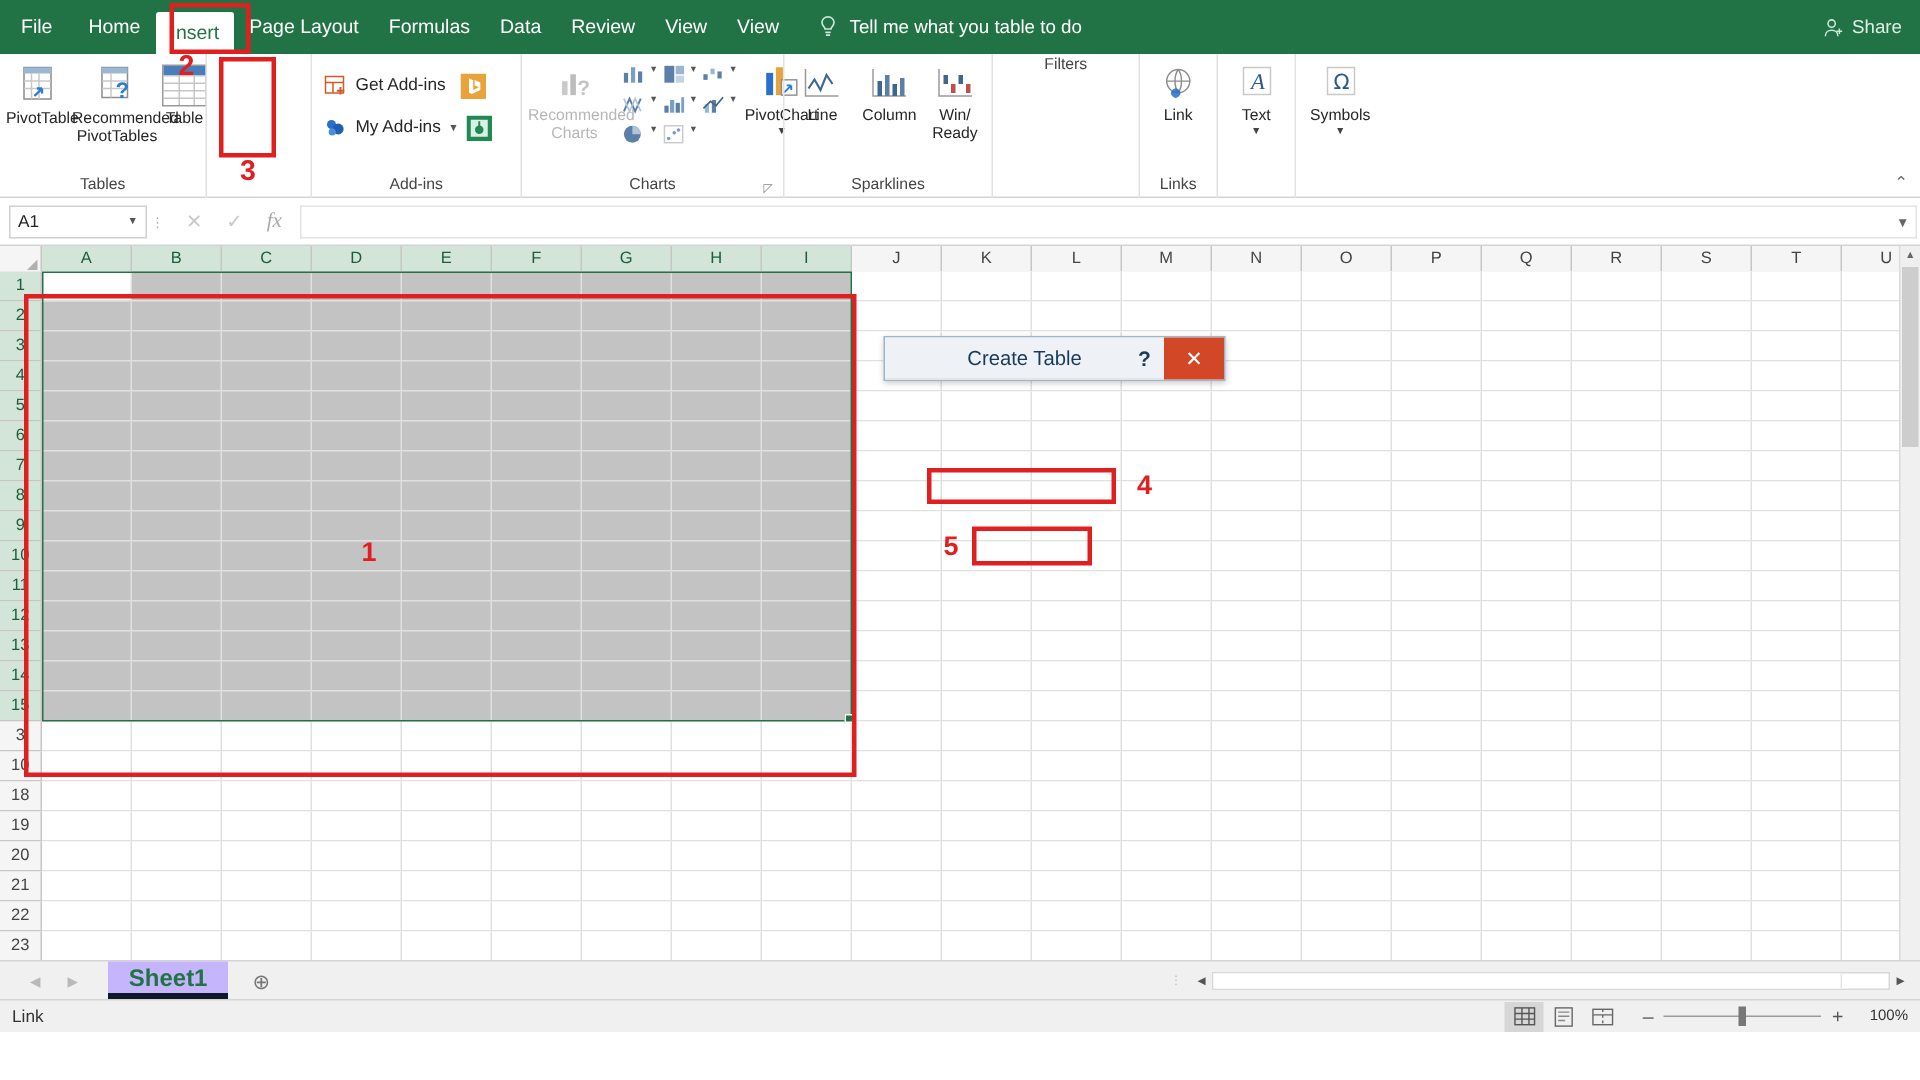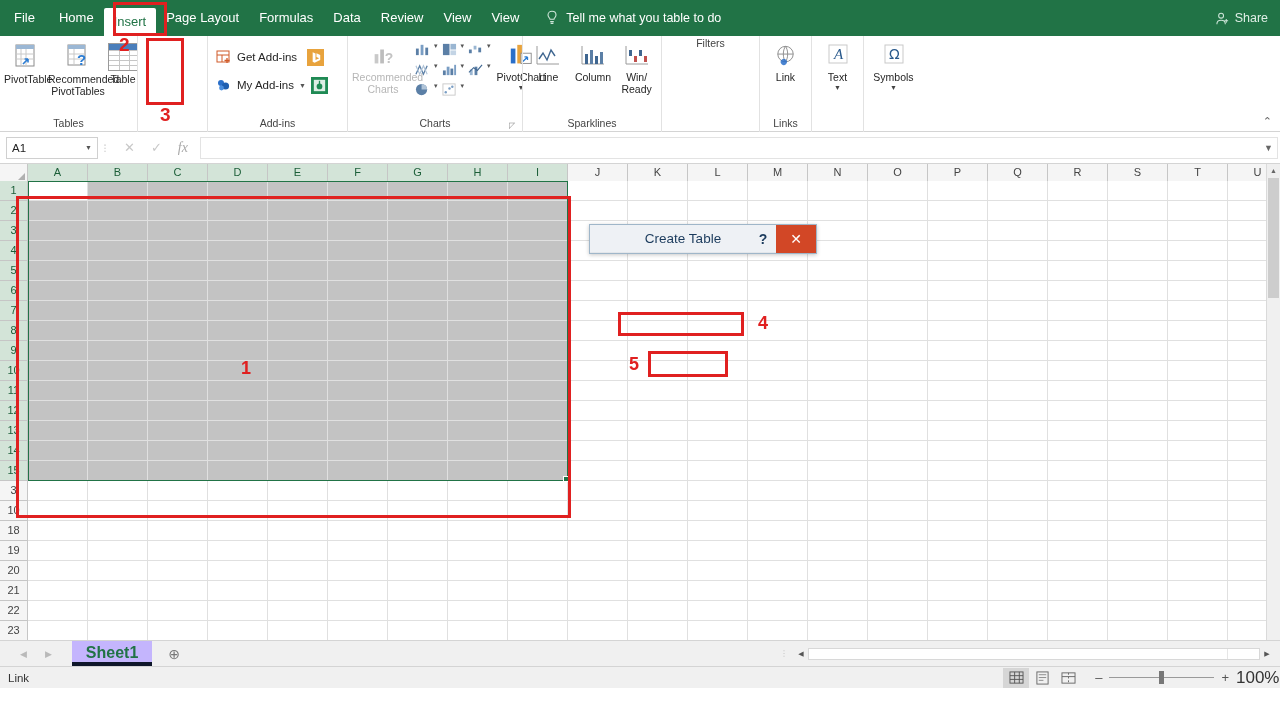--- a/index.html
+++ b/index.html
@@ -192,21 +192,21 @@
     display: flex; align-items: center; font-size: 11.5px; color: #333;
     padding: 0 8px;
   }
   .st-right { margin-left: auto; display: flex; align-items: center; gap: 0; }
   .viewbtn { width: 26px; height: 20px; display: flex; align-items: center; justify-content: center; }
   .viewbtn.on { background: #d6d6d6; }
   .zoomctl { display: flex; align-items: center; gap: 7px; margin-left: 14px; }
   .zmbtn { color: #555; font-size: 13px; }
   .zmtrack { width: 105px; height: 1px; background: #9a9a9a; position: relative; }
   .zmthumb { position: absolute; left: 50px; top: -6px; width: 5px; height: 13px; background: #777; }
-  .zmlabel { width: 36px; text-align: right; font-size: 17px; }
+  .zmlabel { width: 36px; text-align: right; font-size: 10px; }
 
   
   .dialog {
     position: absolute; left: 589px; top: 224px; width: 228px;
     background: #f0f0f0; border: 1px solid #9fb6c9;
     box-shadow: 0 1px 4px rgba(0,0,0,.22);
   }
   .dlg-title {
     height: 28px; background: #eef1f5; display: flex; align-items: center;
     position: relative; border-bottom: 1px solid #e3e6ea;

